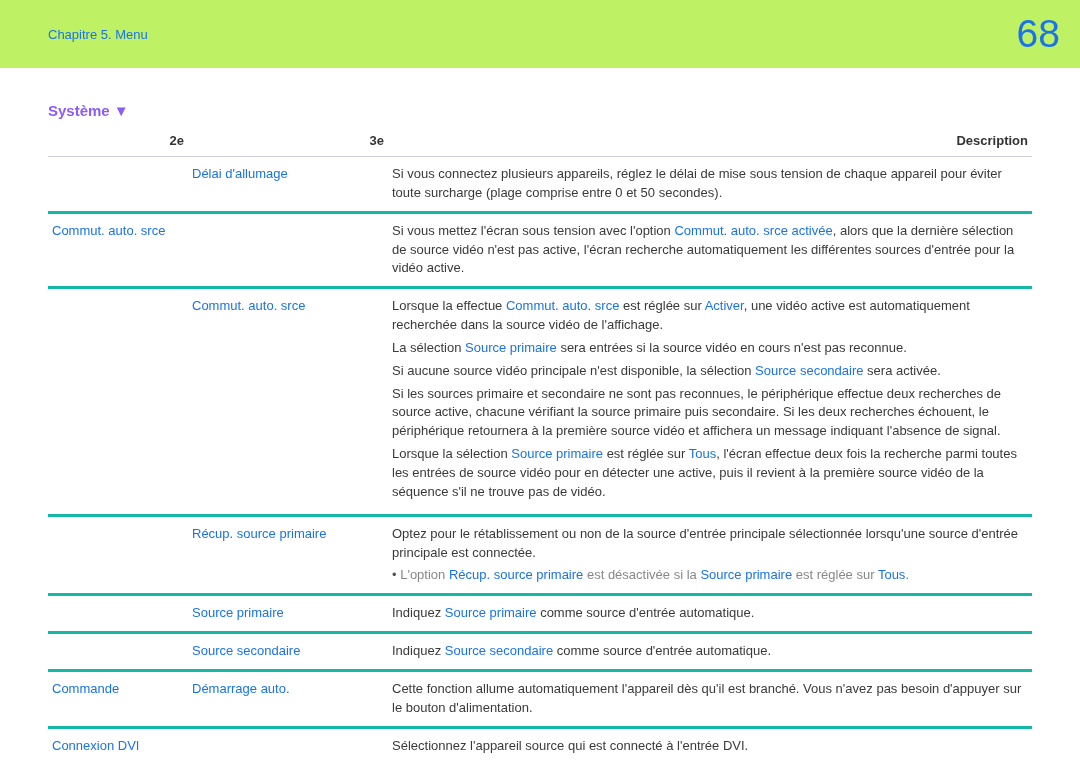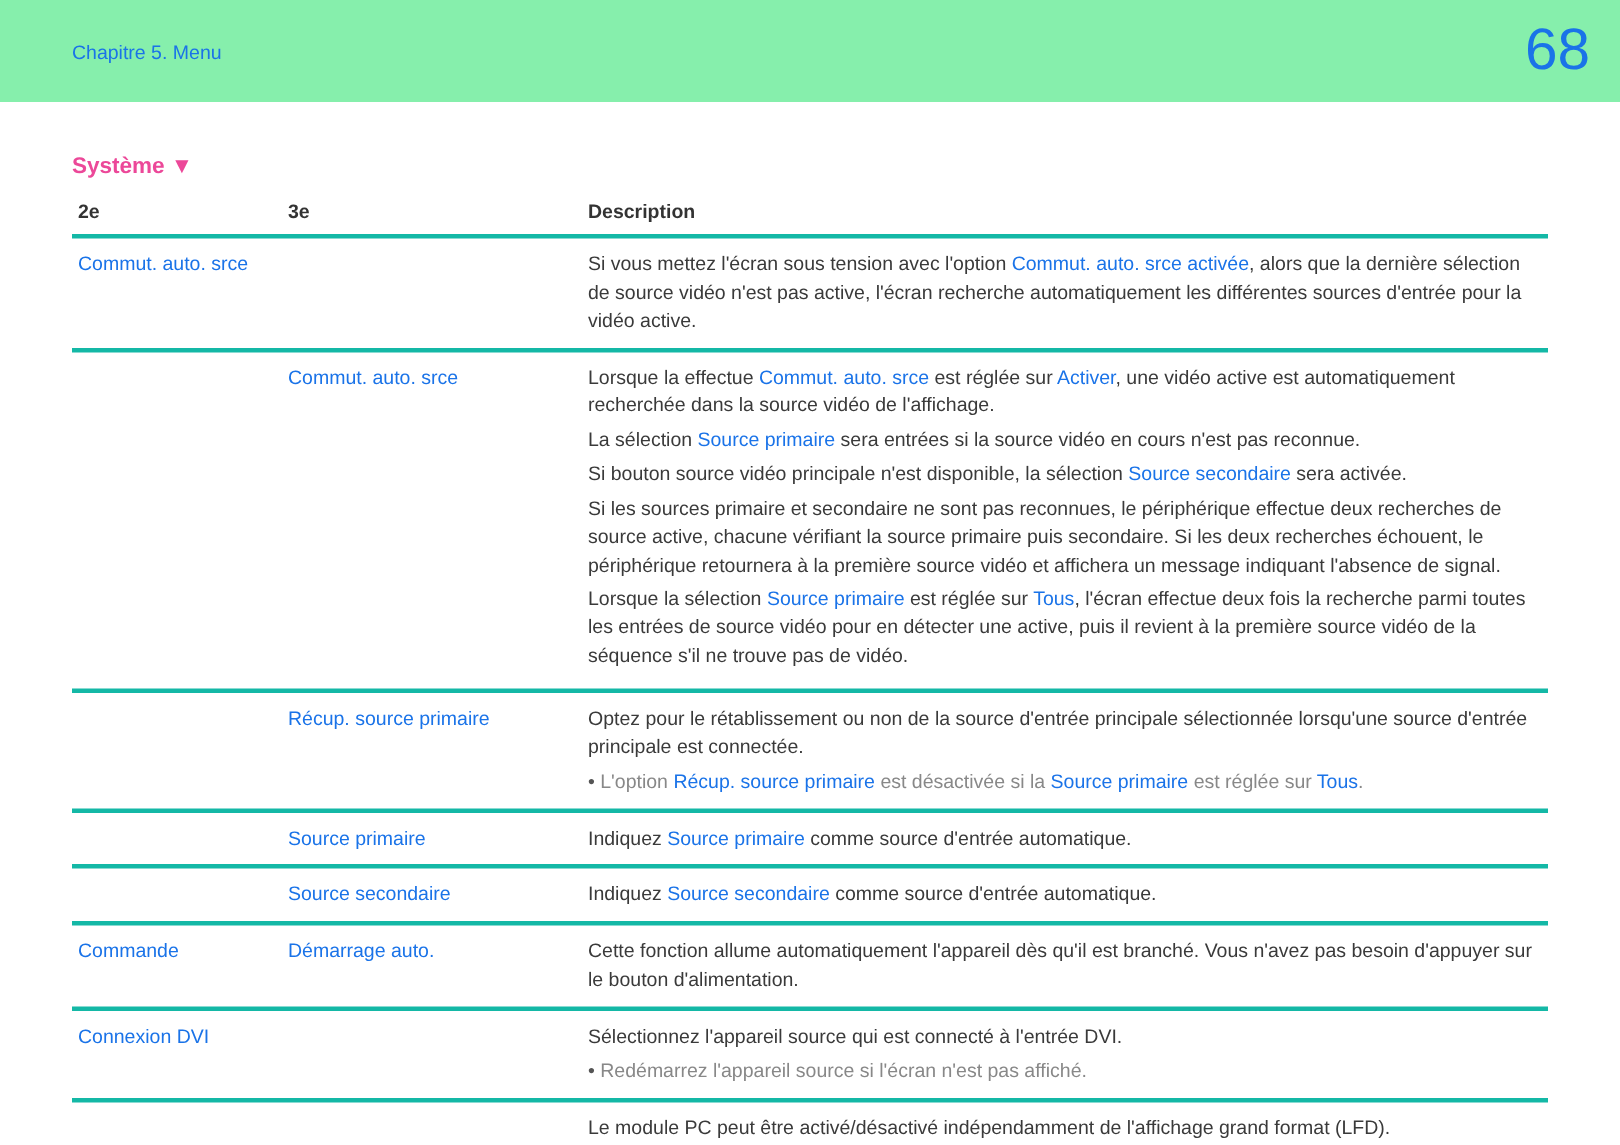--- a/index.html
+++ b/index.html
@@ -4,36 +4,36 @@
   <style>
     * { box-sizing: border-box; margin: 0; padding: 0; }
     body {
       font-family: "Segoe UI", Arial, sans-serif;
       font-size: 13px;
       color: #3a3a3a;
       background: #fff;
       width: 1080px;
     }
     .header {
-      background: #86efac;
+      background: #bef264;
       padding: 12px 20px 12px 48px;
       display: flex;
       justify-content: space-between;
       align-items: center;
     }
     .chapter { color: #1a73e8; font-size: 13px; font-weight: 500; }
     .page-num { color: #1a73e8; font-size: 39px; font-weight: 300; }
     .content { padding: 34px 48px 20px 48px; }
-    .section-title { color: #ec4899; font-size: 15px; font-weight: 600; margin-bottom: 8px; }
+    .section-title { color: #8b5cf6; font-size: 15px; font-weight: 600; margin-bottom: 8px; }
     table { width: 100%; border-collapse: collapse; table-layout: fixed; }
     col.c1 { width: 140px; }
     col.c2 { width: 200px; }
     col.c3 { width: auto; }
     thead th {
-      text-align: left;
+      text-align: right;
       font-weight: 700;
       color: #333;
       padding: 6px 4px 8px 4px;
       border-bottom: 1px solid #cfcfd9;
       font-size: 13px;
     }
     tbody td {
       vertical-align: top;
       padding: 8px 6px 8px 4px;
       font-size: 13px;
@@ -66,36 +66,41 @@
       </colgroup>
     <thead>
       <tr>
         <th>2e</th>
         <th>3e</th>
         <th>Description</th>
       </tr>
     </thead>
     <tbody>
 
+      <tr>
+        <td></td>
+        <td class="sub"><span class="link">Délai d'allumage</span></td>
+        <td>Si vous connectez plusieurs appareils, réglez le délai de mise sous tension de chaque appareil pour éviter toute surcharge (plage comprise entre 0 et 50 secondes).</td>
+      </tr>
 
       <tr class="sep">
         <td class="main"><span class="link">Commut. auto. srce</span></td>
         <td></td>
         <td>
           <span>Si vous mettez l'écran sous tension avec l'option </span><span class="link">Commut. auto. srce activée</span><span>, alors que la dernière sélection de source vidéo n'est pas active, l'écran recherche automatiquement les différentes sources d'entrée pour la vidéo active.</span>
         </td>
       </tr>
 
       <tr class="sep">
         <td></td>
         <td class="sub"><span class="link">Commut. auto. srce</span></td>
         <td>
           <div class="para"><span>Lorsque la effectue </span><span class="link">Commut. auto. srce</span><span> est réglée sur </span><span class="link">Activer</span><span>, une vidéo active est automatiquement recherchée dans la source vidéo de l'affichage.</span></div>
           <div class="para"><span>La sélection </span><span class="link">Source primaire</span><span> sera entrées si la source vidéo en cours n'est pas reconnue.</span></div>
-          <div class="para"><span>Si bouton source vidéo principale n'est disponible, la sélection </span><span class="link">Source secondaire</span><span> sera activée.</span></div>
+          <div class="para"><span>Si aucune source vidéo principale n'est disponible, la sélection </span><span class="link">Source secondaire</span><span> sera activée.</span></div>
           <div class="para">Si les sources primaire et secondaire ne sont pas reconnues, le périphérique effectue deux recherches de source active, chacune vérifiant la source primaire puis secondaire. Si les deux recherches échouent, le périphérique retournera à la première source vidéo et affichera un message indiquant l'absence de signal.</div>
           <div class="para"><span>Lorsque la sélection </span><span class="link">Source primaire</span><span> est réglée sur </span><span class="link">Tous</span><span>, l'écran effectue deux fois la recherche parmi toutes les entrées de source vidéo pour en détecter une active, puis il revient à la première source vidéo de la séquence s'il ne trouve pas de vidéo.</span></div>
         </td>
       </tr>
 
       <tr class="sep">
         <td></td>
         <td class="sub"><span class="link">Récup. source primaire</span></td>
         <td>
           <div class="para">Optez pour le rétablissement ou non de la source d'entrée principale sélectionnée lorsqu'une source d'entrée principale est connectée.</div>

